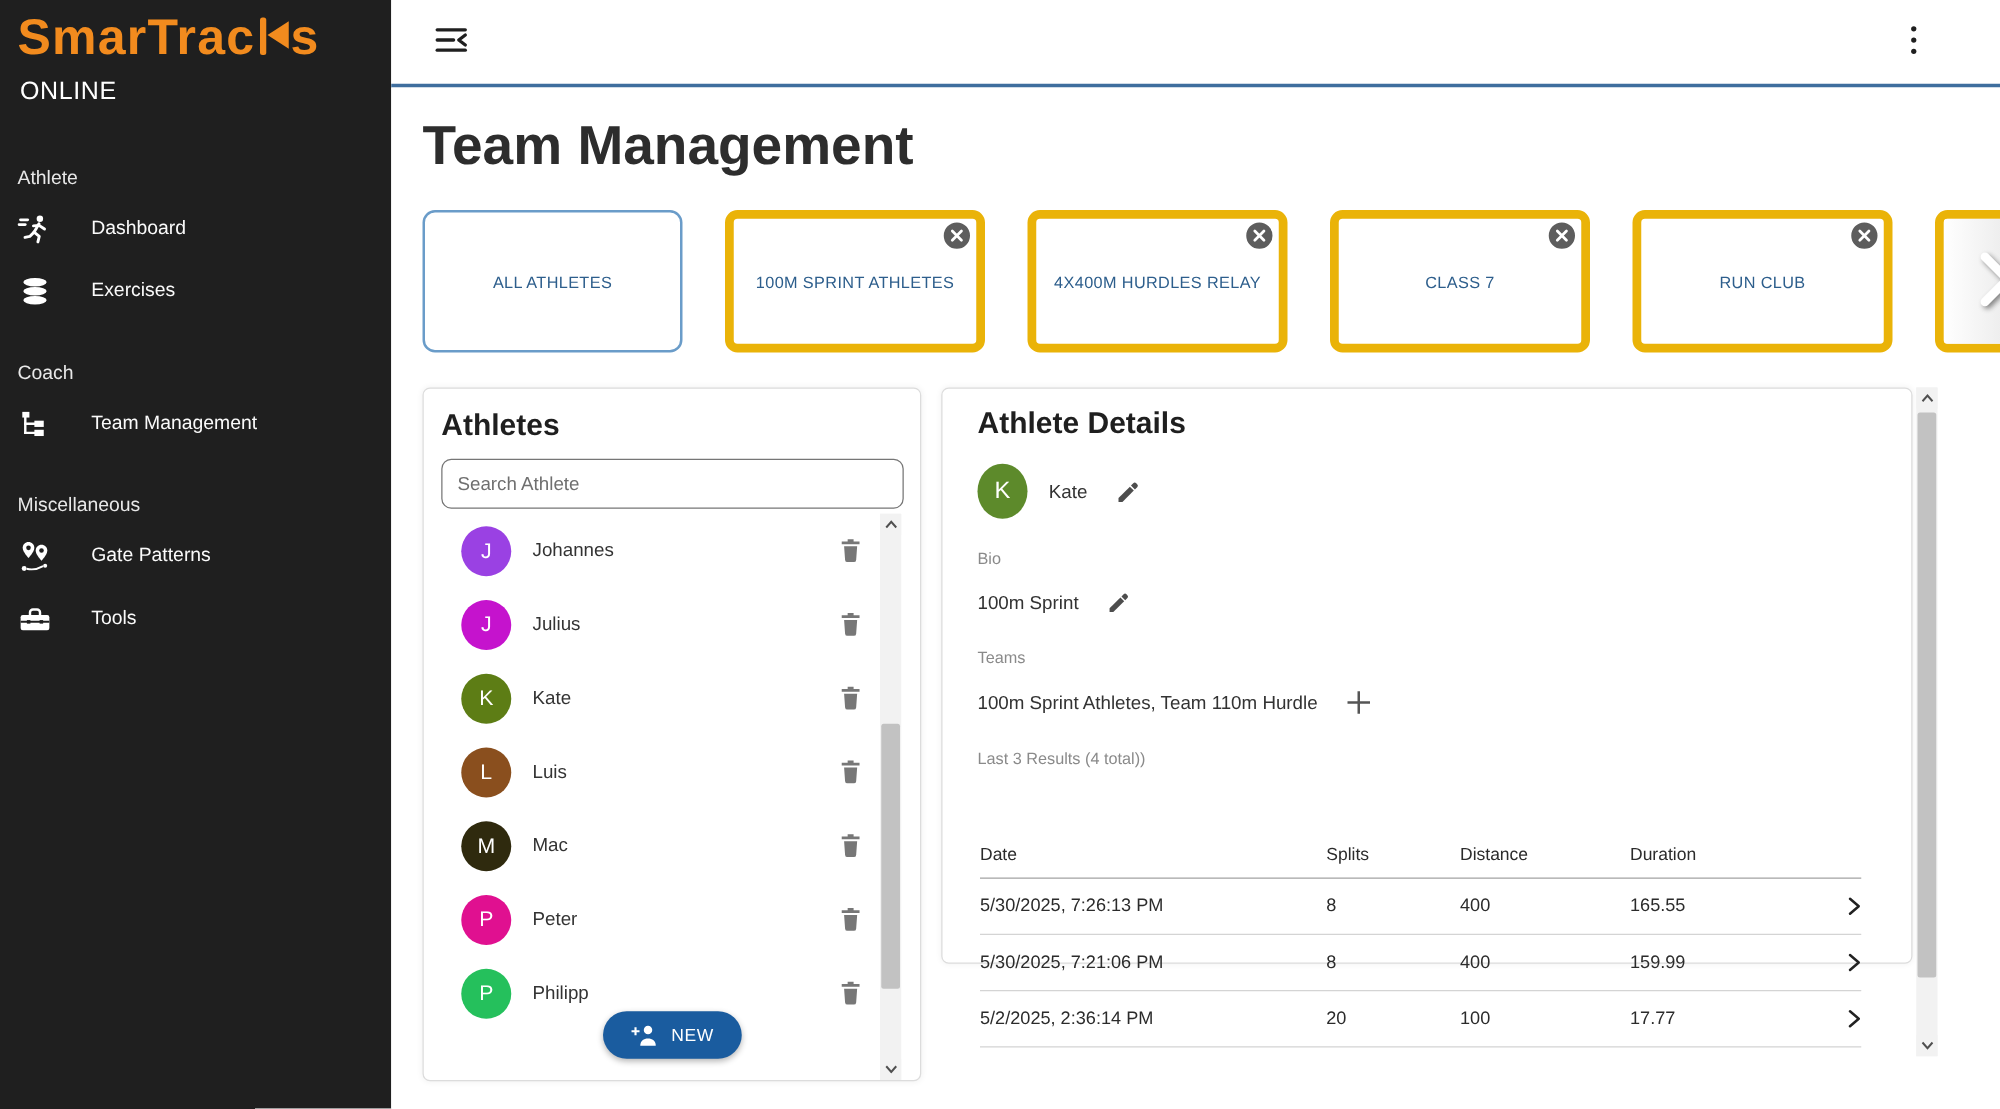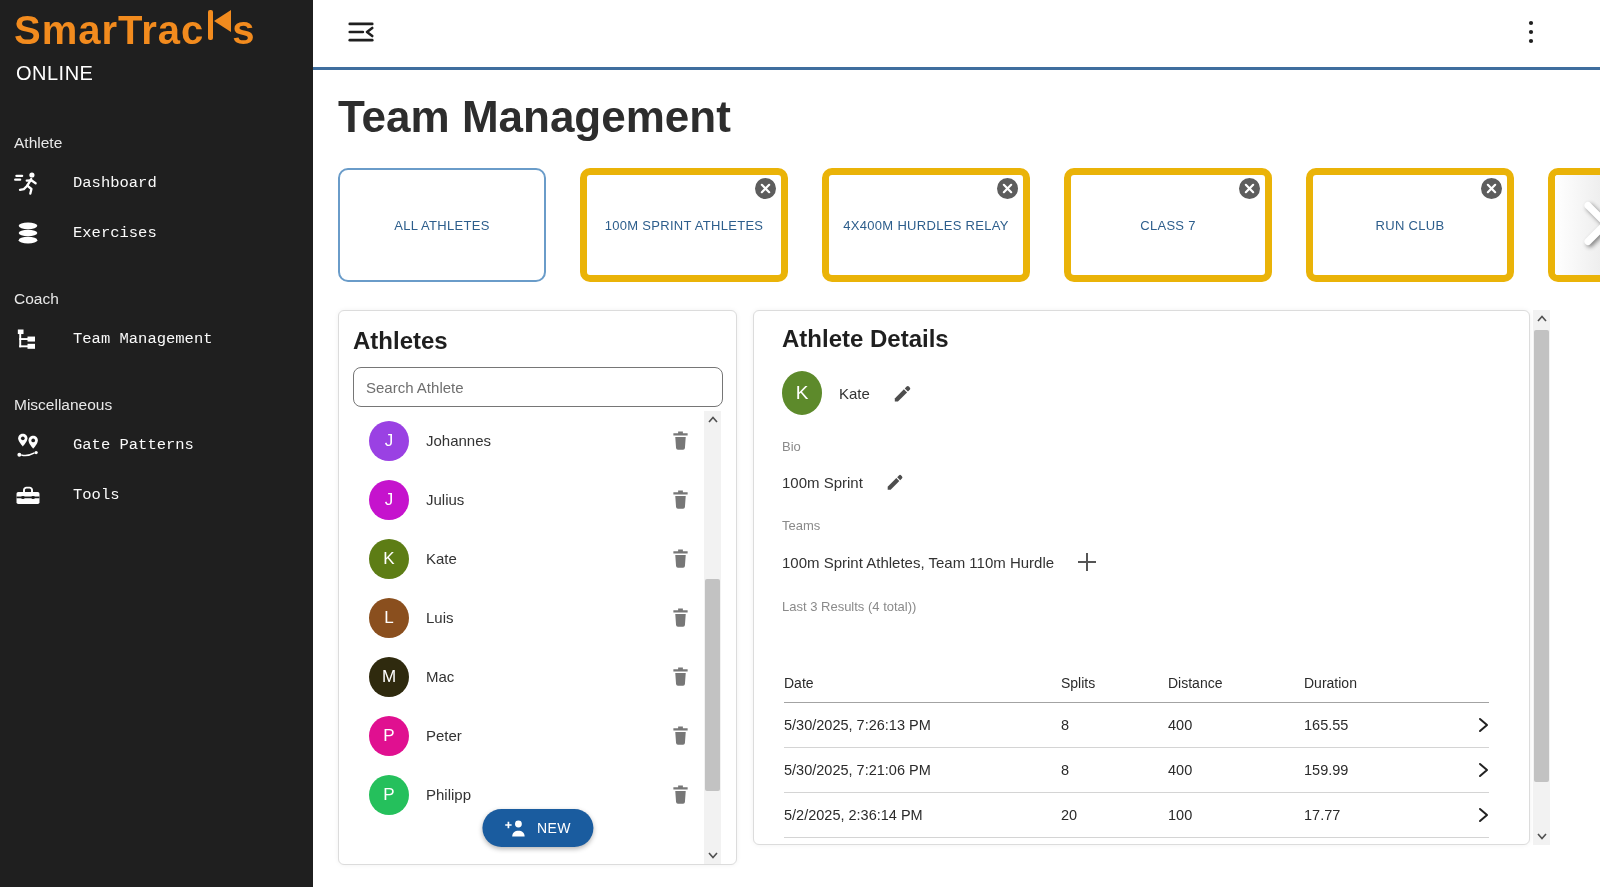--- a/index.html
+++ b/index.html
@@ -3,29 +3,29 @@
 <meta charset="utf-8">
 <style>
   * { margin:0; padding:0; box-sizing:border-box; }
   html,body { background:#fff; }
   #app {
     position:relative; width:1600px; height:887px; overflow:hidden;
     font-family:"Liberation Sans", sans-serif; background:#fff; color:#2d2d2d;
   }
   
   .sidebar { position:absolute; left:0; top:0; width:313px; height:887px; background:#1f1f1f; }
-  .logo { position:absolute; left:14px; top:10px; display:flex; align-items:flex-start; color:#f28b1e;
+  .logo { position:absolute; left:14px; top:10px; display:flex; align-items:center; color:#f28b1e;
           font-size:40px; font-weight:600; letter-spacing:1px; line-height:1; }
   .logo .k-bar { width:5px; height:30px; background:#f28b1e; border-radius:2px; margin:0 1px 2px 4px; }
   .logo .k-tri { width:0; height:0; border-top:11px solid transparent; border-bottom:11px solid transparent;
                  border-right:17px solid #f28b1e; margin:0 1px 4px 0; }
   .logo-sub { position:absolute; left:16px; top:62px; color:#fff; font-size:20px; font-weight:500; letter-spacing:.5px; }
   .nav { position:absolute; left:0; top:124px; right:0; }
   .nav-section-label { color:#e8e8e8; font-size:15.5px; padding:10px 14px 6px 14px; }
-  .nav-item { display:flex; align-items:center; height:50px; padding-left:14px; cursor:pointer; color:#fafafa;font-family:Liberation Mono, monospace; }
+  .nav-item { display:flex; align-items:center; height:50px; padding-left:14px; cursor:pointer; color:#fafafa; }
   .nav-item .nav-icon { width:27px; height:27px; display:flex; align-items:center; justify-content:center; color:#fff; }
   .nav-item .nav-label { margin-left:32px; font-size:15.5px; }
   .nav-gap { height:22px; }
   
   .topbar { position:absolute; left:313px; top:0; right:0; height:70px; background:#fff;
             border-bottom:3px solid #3f6e9e; }
   .menu-toggle { position:absolute; left:32px; top:17px; width:32px; height:32px; background:none; border:none; cursor:pointer; color:#1f1f1f; }
   .kebab { position:absolute; right:55px; top:17px; width:28px; height:32px; background:none; border:none; cursor:pointer; color:#1f1f1f; }
   
   .content { position:absolute; left:313px; top:70px; right:0; bottom:0; background:#fff; overflow:hidden; }
@@ -66,21 +66,21 @@
              cursor:pointer; box-shadow:0 2px 5px rgba(0,0,0,.3); font-family:inherit; }
   
   .scrollbar { position:absolute; width:17px; background:#f2f2f2; }
   .sb-btn { position:absolute; left:0; width:17px; height:17px; display:flex; align-items:center; justify-content:center;
             color:#505050; background:#f2f2f2; border:none; cursor:pointer; padding:0; }
   .sb-up { top:0; } .sb-down { bottom:0; }
   .sb-thumb { position:absolute; left:1px; right:1px; background:#c2c2c2; border-radius:2px; cursor:pointer; }
   .list-scrollbar { top:0; bottom:0; right:15px; }
   .details-scrollbar { left:1220px; top:240px; height:535px; }
   
-  .details-panel { left:440px; top:240px; width:777px; height:535px; padding:14px 0 0 28px; }
+  .details-panel { left:440px; top:240px; width:777px; height:461px; padding:14px 0 0 28px; }
   .detail-row { display:flex; align-items:center; }
   .avatar-lg { width:44px; height:44px; font-size:19px; }
   .detail-name { margin-left:17px; font-size:15px; color:#333; }
   .edit-btn { margin-left:22px; color:#4d4d4d; }
   .field-label { font-size:13px; color:#8a8a8a; }
   .field-value { font-size:15px; color:#333;text-align:center; }
   .mt-title { margin-top:18px; }
   .results-table { position:absolute; left:30px; right:40px; top:352px; }
   .tbl-row { display:flex; align-items:center; height:45px; border-bottom:1px solid #d4d4d4; }
   .tbl-head { height:40px; border-bottom:1px solid #a3a3a3; color:#333; }

